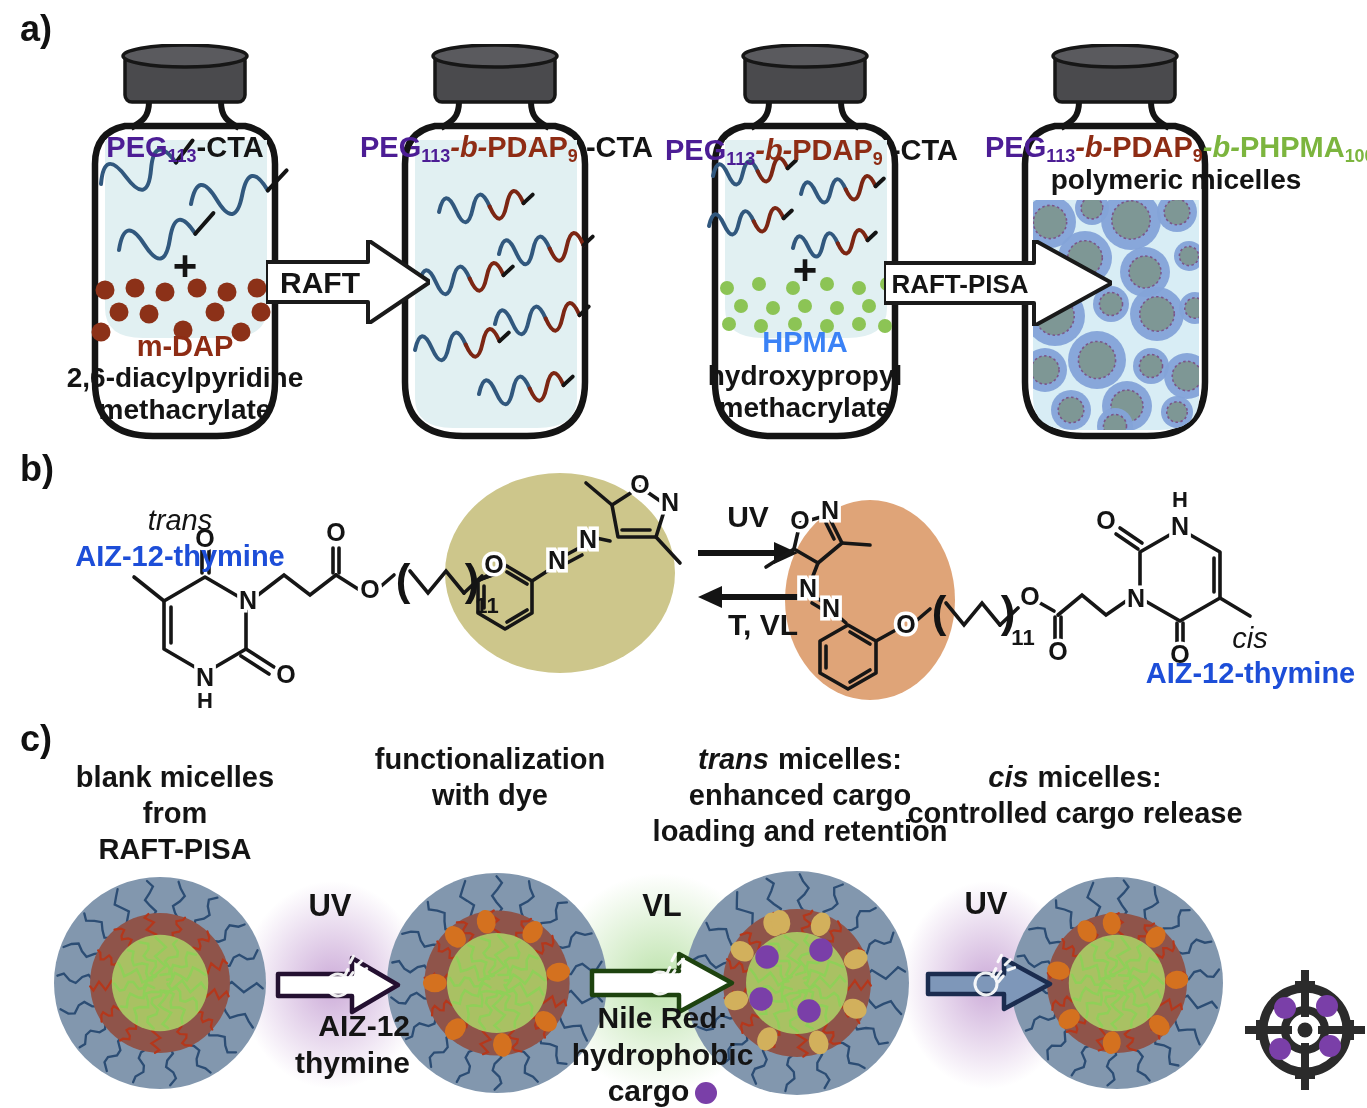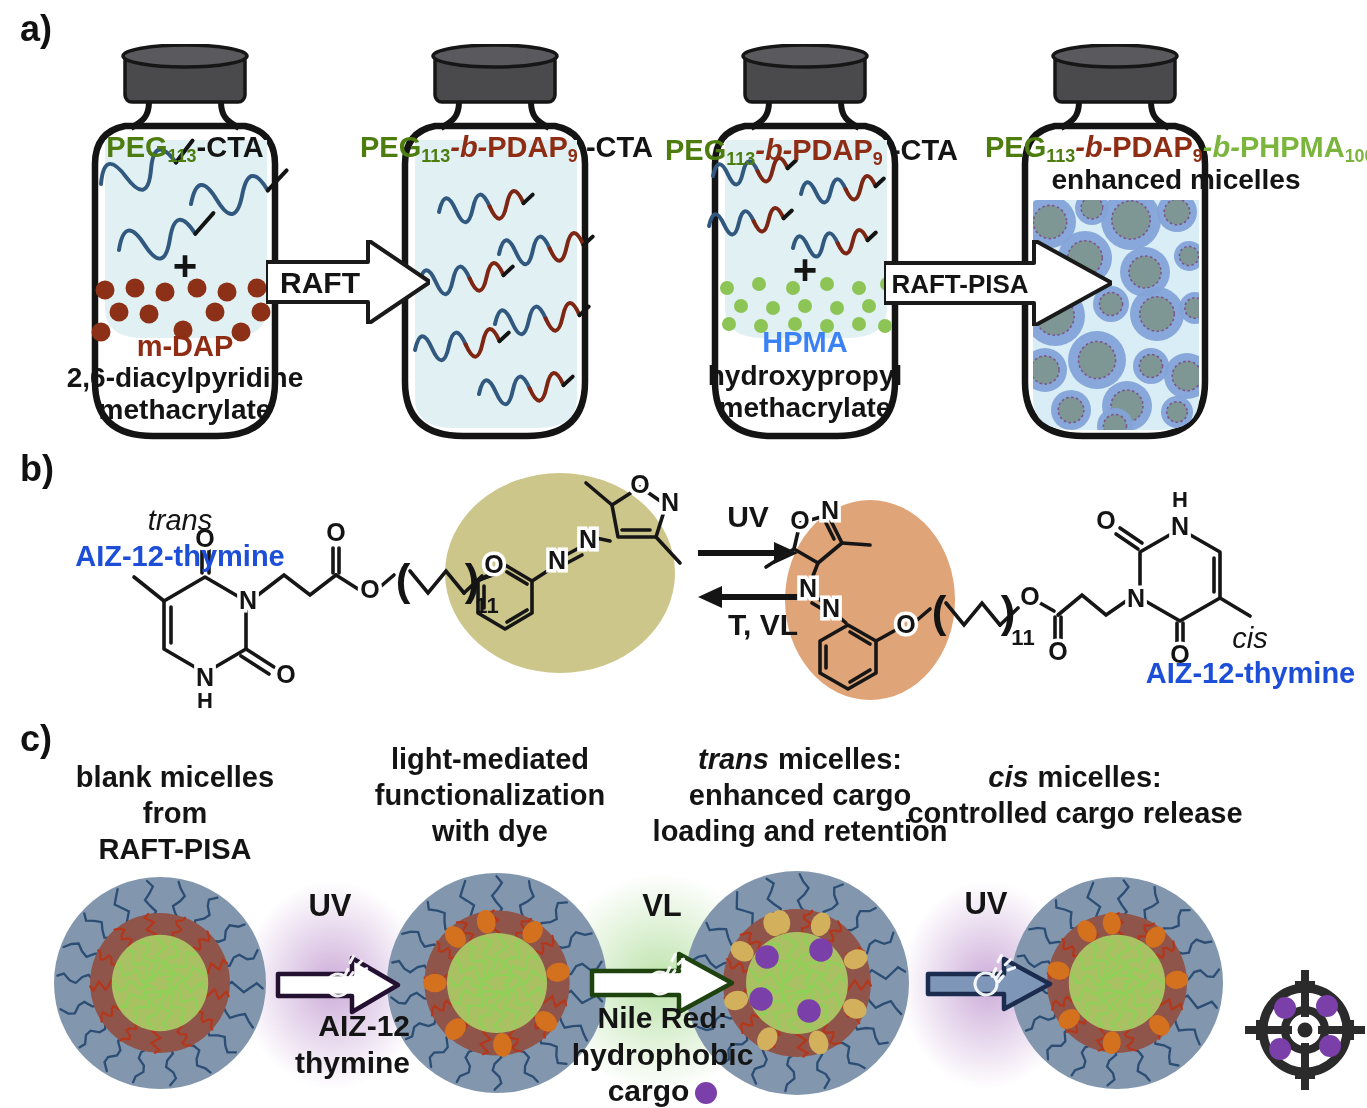--- a/index.html
+++ b/index.html
@@ -3,21 +3,21 @@
 <meta charset="utf-8">
 <style>
   html,body{margin:0;padding:0;background:#fff;}
   body{font-family:"Liberation Sans", sans-serif;}
   #stage{position:relative;width:1367px;height:1108px;background:#fff;overflow:hidden;}
   .abs{position:absolute;}
   .panel-tag{font-weight:bold;font-size:36px;color:#111;}
   .lbl{font-weight:bold;color:#141414;text-align:center;line-height:1.16;}
   .vial-label{font-size:29px;white-space:nowrap;}
   sub,.sub{font-size:.62em;vertical-align:-0.28em;}
-  .blue{color:#4d7c0f;} .dred{color:#8e2c14;} .green{color:#7cb53e;} .lgreen{color:#3b82f6;}
+  .blue{color:#4c1d95;} .dred{color:#8e2c14;} .green{color:#7cb53e;} .lgreen{color:#3b82f6;}
   .bi{font-style:italic;}
   .plus{font-size:42px;font-weight:bold;color:#141414;text-align:center;}
   .mono{font-size:28px;}
   .ital-tag{font-style:italic;font-size:29px;color:#141414;text-align:center;}
   .bname{font-weight:bold;font-size:29px;color:#1d4ed8;text-align:center;white-space:nowrap;}
   .dirlbl{font-weight:bold;font-size:30px;color:#141414;text-align:center;}
   .clbl{font-weight:bold;font-size:29px;color:#141414;text-align:center;line-height:1.24;}
   .arrlbl{font-weight:bold;font-size:31px;color:#141414;text-align:center;}
   .arrsub{font-weight:bold;font-size:30px;color:#141414;text-align:center;line-height:1.22;}
   .glow-purple{border-radius:50%;background:radial-gradient(ellipse at center, rgba(177,127,196,.65), rgba(177,127,196,0) 70%);}
@@ -249,21 +249,21 @@
     <span class="lgreen">HPMA</span>
   </div>
   <div class="abs lbl mono" style="left:655px;top:360px;width:300px;">
     <div>hydroxypropyl</div>
     <div>methacrylate</div>
   </div>
 
   <div class="abs lbl vial-label" style="left:985px;top:131px;width:382px;">
     <span class="blue">PEG</span><span class="blue sub">113</span><span class="dred bi">-b-</span><span class="dred">PDAP</span><span class="dred sub">9</span><span class="green bi">-b-</span><span class="green">PHPMA</span><span class="green sub">100</span>
   </div>
-  <div class="abs lbl" style="left:985px;top:164px;width:382px;font-size:28px;">enhanced micelles</div>
+  <div class="abs lbl" style="left:985px;top:164px;width:382px;font-size:28px;">polymeric micelles</div>
 
   <div class="abs panel-tag" style="left:20px;top:448px;">b)</div>
 
   <svg class="abs" style="left:0px;top:445px;" width="1367" height="270" viewBox="0 0 1367 270">
 
     <ellipse cx="560" cy="128" rx="115" ry="100" fill="#cdc68b"></ellipse>
     <ellipse cx="870" cy="155" rx="85" ry="100" fill="#dfa478"></ellipse>
 
     <g stroke="#161616" stroke-width="3.6" fill="none" stroke-linecap="round">
       <polygon points="205,132 246,156 246,204 205,228 164,204 164,156" stroke-linejoin="round"></polygon>
@@ -371,21 +371,20 @@
   <div class="abs ital-tag" style="left:1150px;top:622px;width:200px;">cis</div>
   <div class="abs bname" style="left:1128px;top:657px;width:245px;">AIZ-12-thymine</div>
 
   <div class="abs panel-tag" style="left:20px;top:718px;">c)</div>
 
   <div class="abs clbl" style="left:40px;top:760px;width:270px;">
     <div>blank micelles from</div>
     <div>RAFT-PISA</div>
   </div>
   <div class="abs clbl" style="left:325px;top:742px;width:330px;">
-    <div>light-mediated</div>
     <div>functionalization</div>
     <div>with dye</div>
   </div>
   <div class="abs clbl" style="left:890px;top:760px;width:370px;">
     <div><span class="bi" style="margin-right:9px;">cis</span><span>micelles:</span></div>
     <div>controlled cargo release</div>
   </div>
   <div class="abs clbl" style="left:610px;top:742px;width:380px;">
     <div><span class="bi" style="margin-right:9px;">trans</span><span>micelles:</span></div>
     <div>enhanced cargo</div>

